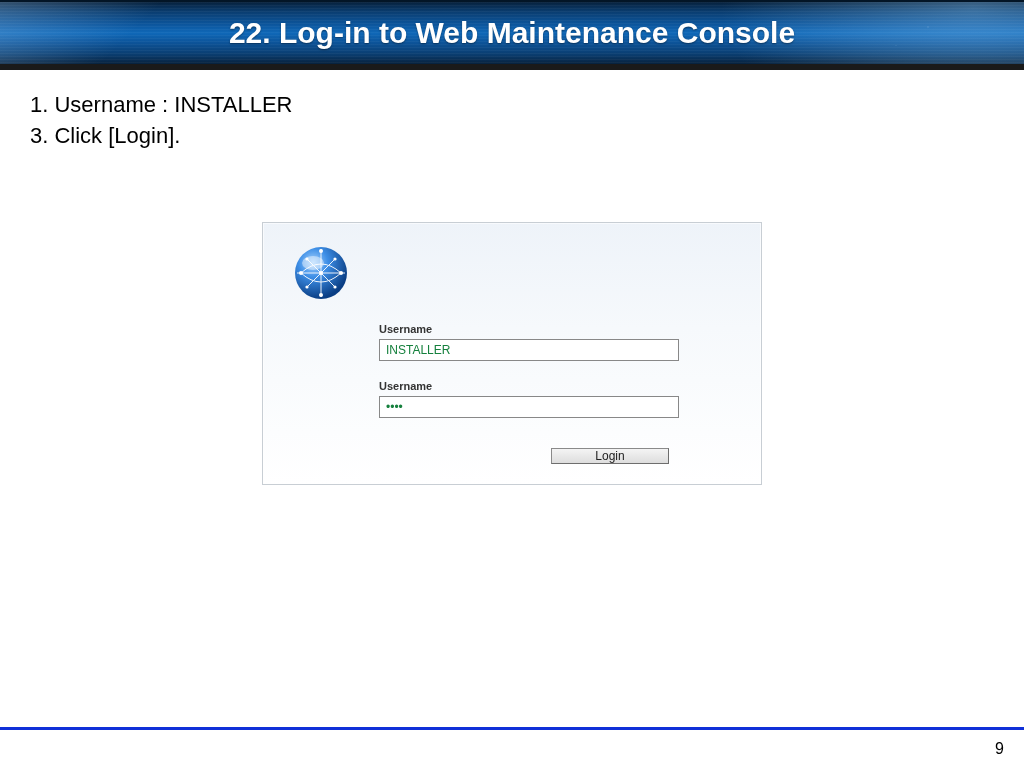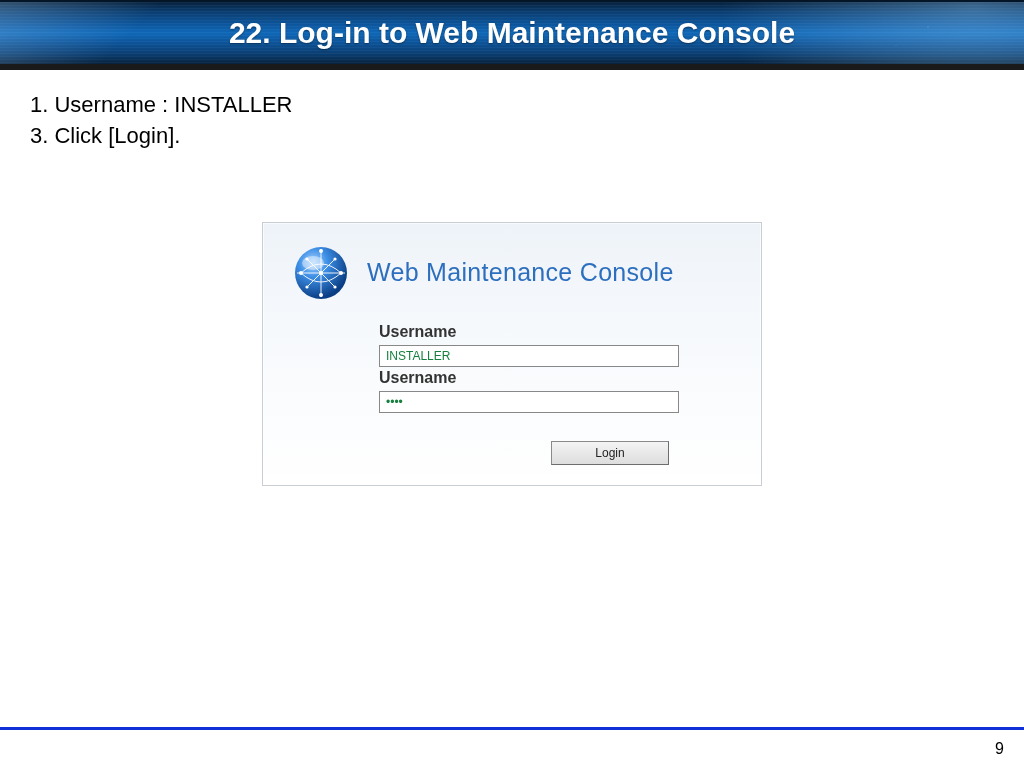--- a/index.html
+++ b/index.html
@@ -75,44 +75,44 @@
     font-size: 25px;
     color: #2d6fbf;
     font-weight: 400;
     letter-spacing: 0.3px;
   }
   .form-section {
     padding-left: 92px;
     padding-right: 10px;
   }
   .field-label {
-    font-size: 16px;
+    font-size: 11px;
     font-weight: bold;
     color: #333333;
     margin-bottom: 4px;
-    margin-top: 2px;
+    margin-top: 19px;
   }
   .text-input {
     width: 300px;
     height: 22px;
     border: 1px solid #888888;
     background: #ffffff;
     font-size: 12px;
     padding: 2px 6px;
     font-family: Arial, Helvetica, sans-serif;
     color: #15803d;
   }
   .login-btn-row {
     text-align: right;
     margin-top: 28px;
     padding-right: 58px;
   }
   .login-btn {
     width: 118px;
-    height: 24px;
+    height: 16px;
     background: linear-gradient(to bottom, #f4f4f4 0%, #dddddd 100%);
     border: 1px solid #8a8a8a;
     border-right-color:#6d6d6d;
     border-bottom-color:#6d6d6d;
     font-size: 12px;
     color: #222222;
     cursor: pointer;
   }
   .footer-line {
     position: absolute;
@@ -169,21 +169,20 @@
           <circle cx="28" cy="6" r="2"></circle>
           <circle cx="28" cy="50" r="2"></circle>
           <circle cx="14" cy="14" r="1.6"></circle>
           <circle cx="42" cy="14" r="1.6"></circle>
           <circle cx="14" cy="42" r="1.6"></circle>
           <circle cx="42" cy="42" r="1.6"></circle>
           <circle cx="28" cy="28" r="2"></circle>
         </g>
       </svg>
     </span>
-    <div class="console-title">Web Maintenance Console</div>
   </div>
   <div class="form-section">
     <div class="field-label">Username</div>
     <input type="text" class="text-input" value="INSTALLER" style="">
     <div class="field-label">Username</div>
     <input type="password" class="text-input" value="1234" style="">
     <div class="login-btn-row">
       <button class="login-btn">Login</button>
     </div>
   </div>

